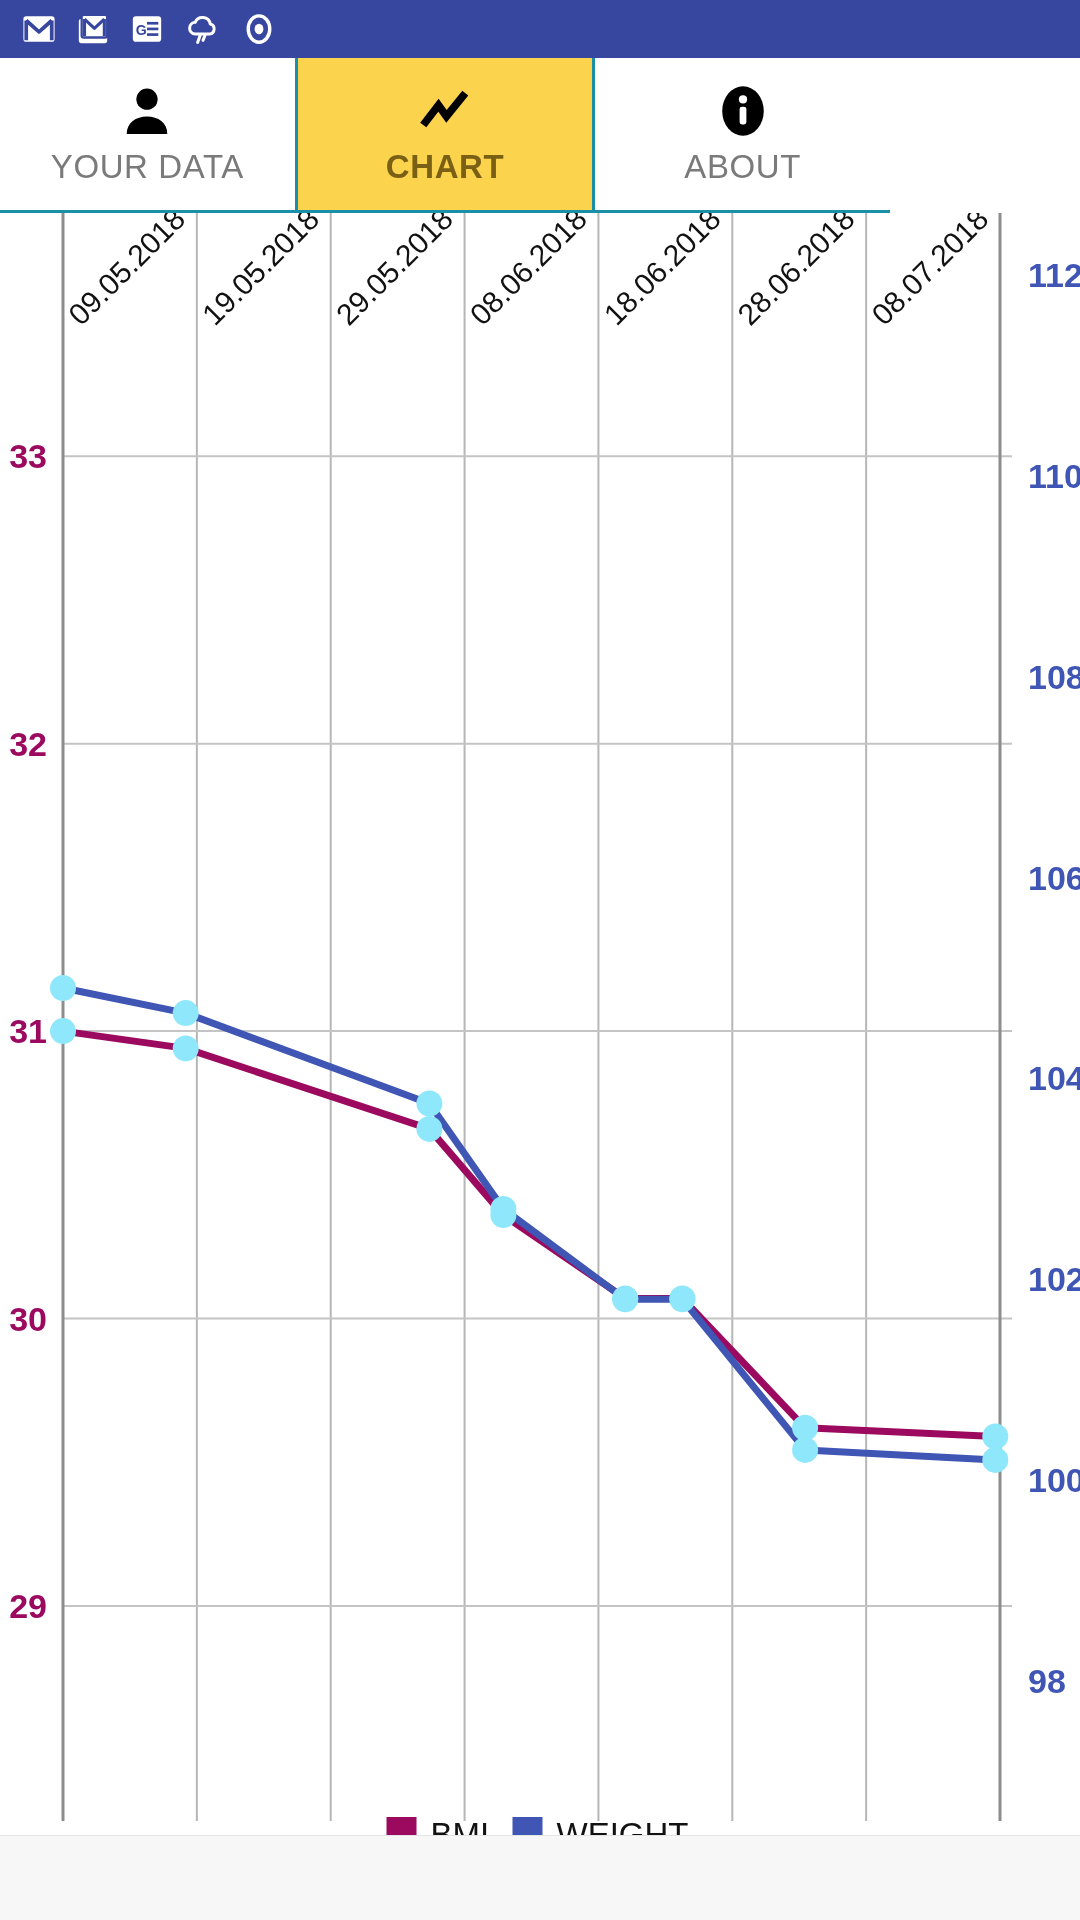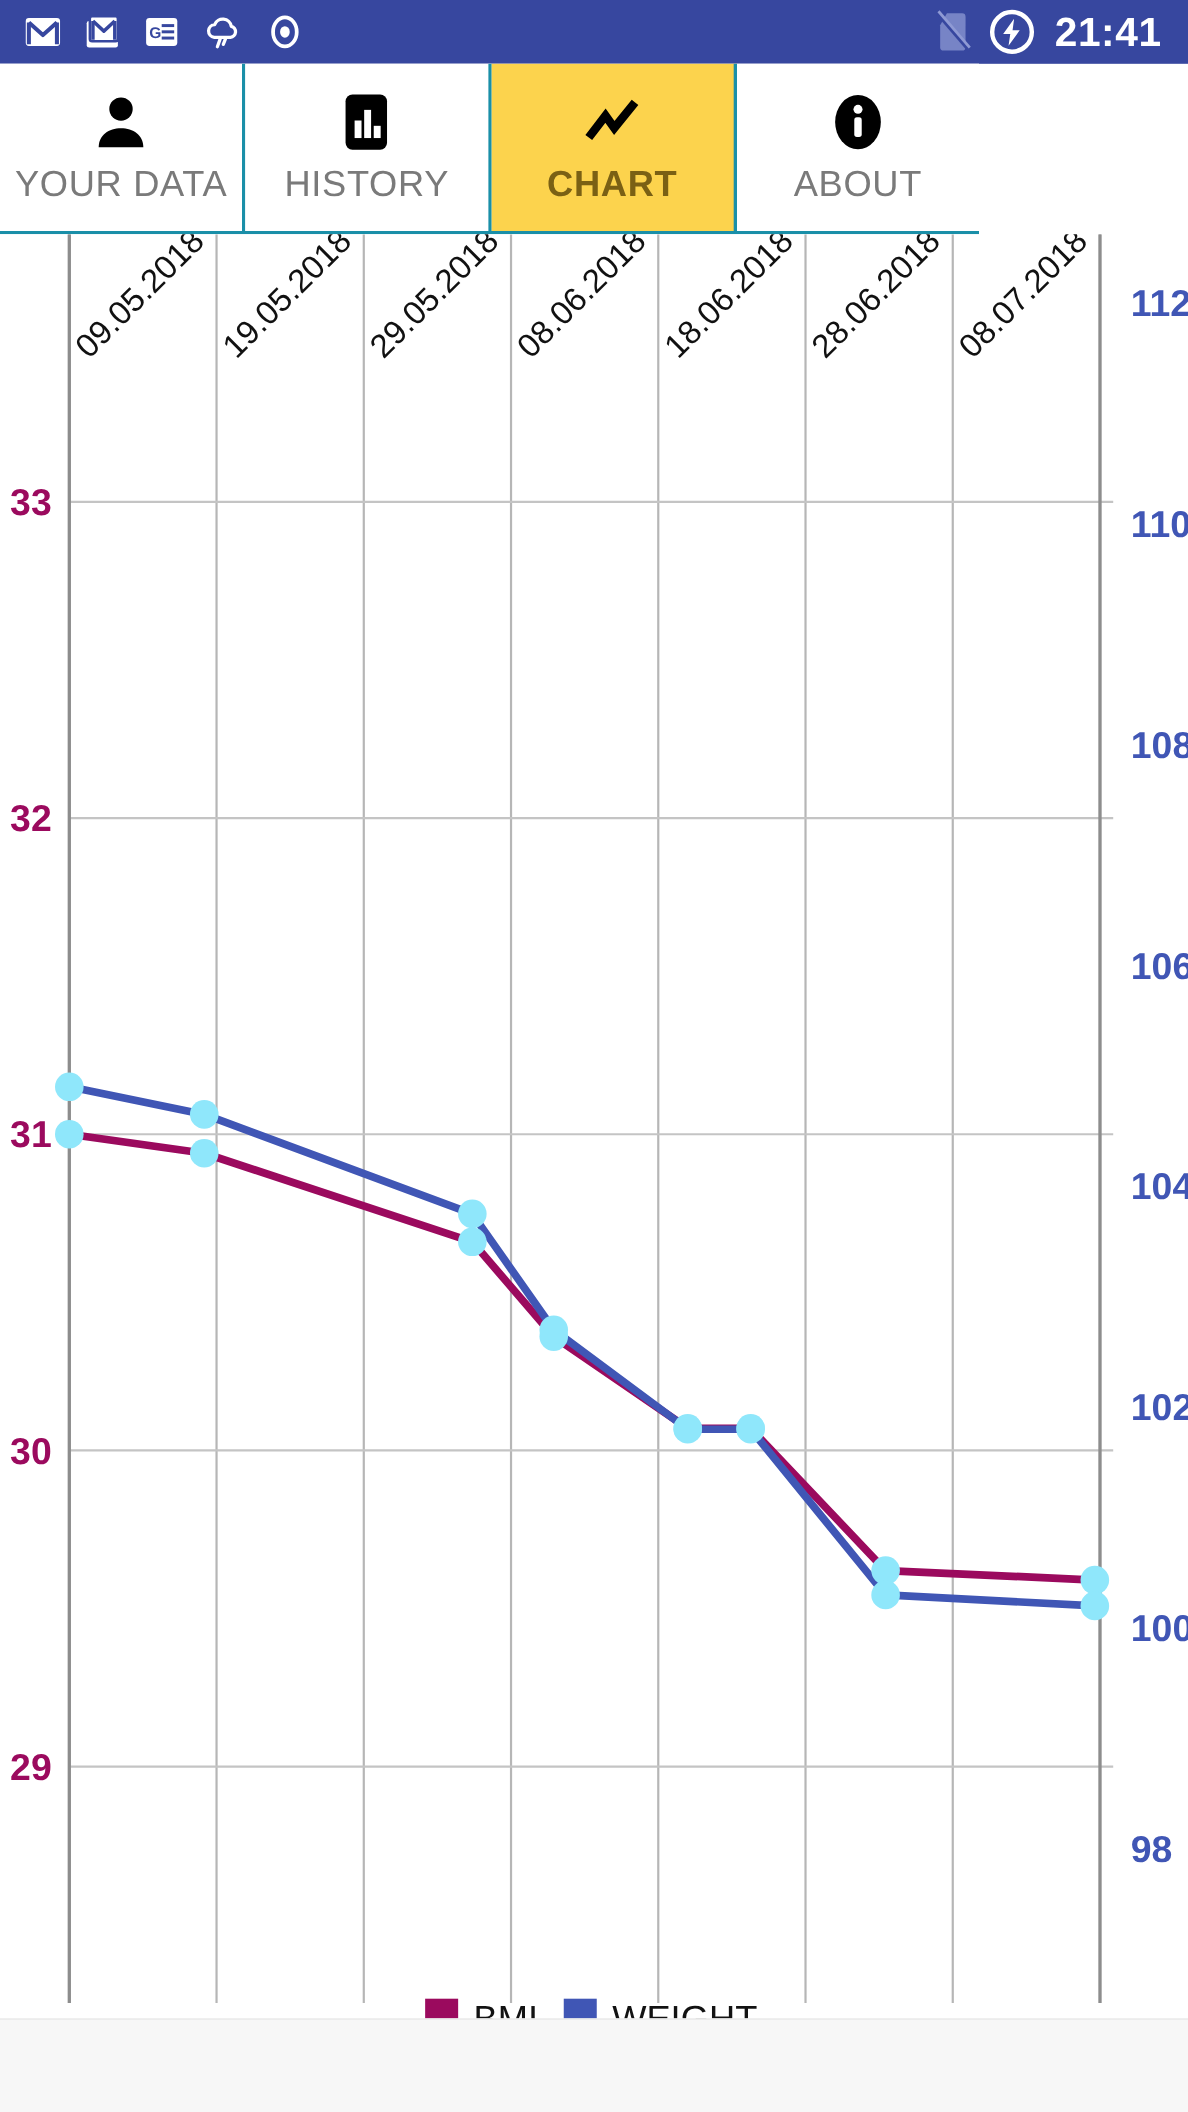--- a/index.html
+++ b/index.html
@@ -159,59 +159,34 @@
       <path d="M11 16.5 L9.2 21.5" stroke="#ffffff" stroke-width="2.1" stroke-linecap="round"></path>
       <path d="M14.4 16.5 L13 20" stroke="#ffffff" stroke-width="2.1" stroke-linecap="round"></path>
     </svg>
 
     <svg class="st-icon" width="34" height="34" viewBox="0 0 24 24">
       <ellipse cx="12" cy="12" rx="7.6" ry="9.3" fill="none" stroke="#ffffff" stroke-width="2.4"></ellipse>
       <ellipse cx="12" cy="12" rx="3.1" ry="3.7" fill="#ffffff"></ellipse>
     </svg>
   </div>
 
-  <div id="status-right">
-    <svg class="st-icon" width="36" height="40" viewBox="0 0 22 26">
-      <path d="M7 2 h9 a2 2 0 0 1 2 2 v18 a2 2 0 0 1 -2 2 h-11 a2 2 0 0 1 -2 -2 v-13 z" fill="#7784c6"></path>
-      <line x1="2" y1="2.5" x2="20.5" y2="24" stroke="#37479f" stroke-width="2.6"></line>
-      <line x1="2" y1="0.8" x2="20.5" y2="22.3" stroke="#8f9ad4" stroke-width="1.6"></line>
-    </svg>
-
-    <svg class="st-icon" width="42" height="42" viewBox="0 0 24 24">
-      <circle cx="12" cy="12" r="10.3" fill="none" stroke="#ffffff" stroke-width="2.3"></circle>
-      <path d="M13.1 5.2 L7.4 13.1 h3.7 l-0.9 6.1 L16 11.2 h-3.7 z" fill="#ffffff"></path>
-    </svg>
-
-    <span id="clock-text">21:41</span>
-  </div>
 </div>
 
 <div id="tab-bar">
 
   <div class="tab">
     <span class="tab-icon">
       <svg width="58" height="58" viewBox="0 0 24 24">
         <circle cx="12" cy="7.1" r="4.4" fill="#000000"></circle>
         <path d="M3.6 21.5c0-4.6 3.8-7.2 8.4-7.2s8.4 2.6 8.4 7.2z" fill="#000000"></path>
       </svg>
     </span>
     <span class="tab-label">YOUR DATA</span>
   </div>
 
-  <div class="tab">
-    <span class="tab-icon">
-      <svg width="58" height="58" viewBox="0 0 24 24">
-        <rect x="4.2" y="1.6" width="15.6" height="20.8" rx="2.6" fill="#000000"></rect>
-        <rect x="7.6" y="11.4" width="2.6" height="6.6" fill="#ffffff"></rect>
-        <rect x="11.2" y="7.4" width="2.6" height="10.6" fill="#ffffff"></rect>
-        <rect x="14.8" y="13.4" width="2.6" height="4.6" fill="#ffffff"></rect>
-      </svg>
-    </span>
-    <span class="tab-label">HISTORY</span>
-  </div>
 
   <div class="tab selected">
     <span class="tab-icon">
       <svg width="58" height="58" viewBox="0 0 24 24">
         <path d="M3 17.8 L9.3 9.6 L12.6 14.2 L20.4 4.6" stroke="#000000" stroke-width="3.2" fill="none" stroke-linejoin="miter" stroke-linecap="butt"></path>
       </svg>
     </span>
     <span class="tab-label">CHART</span>
   </div>
 

